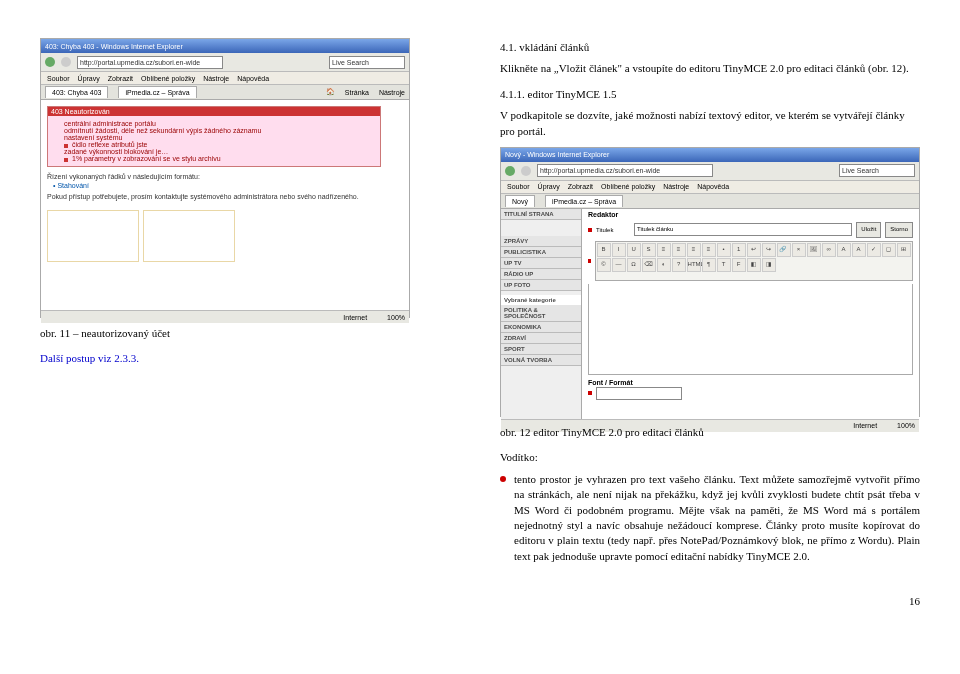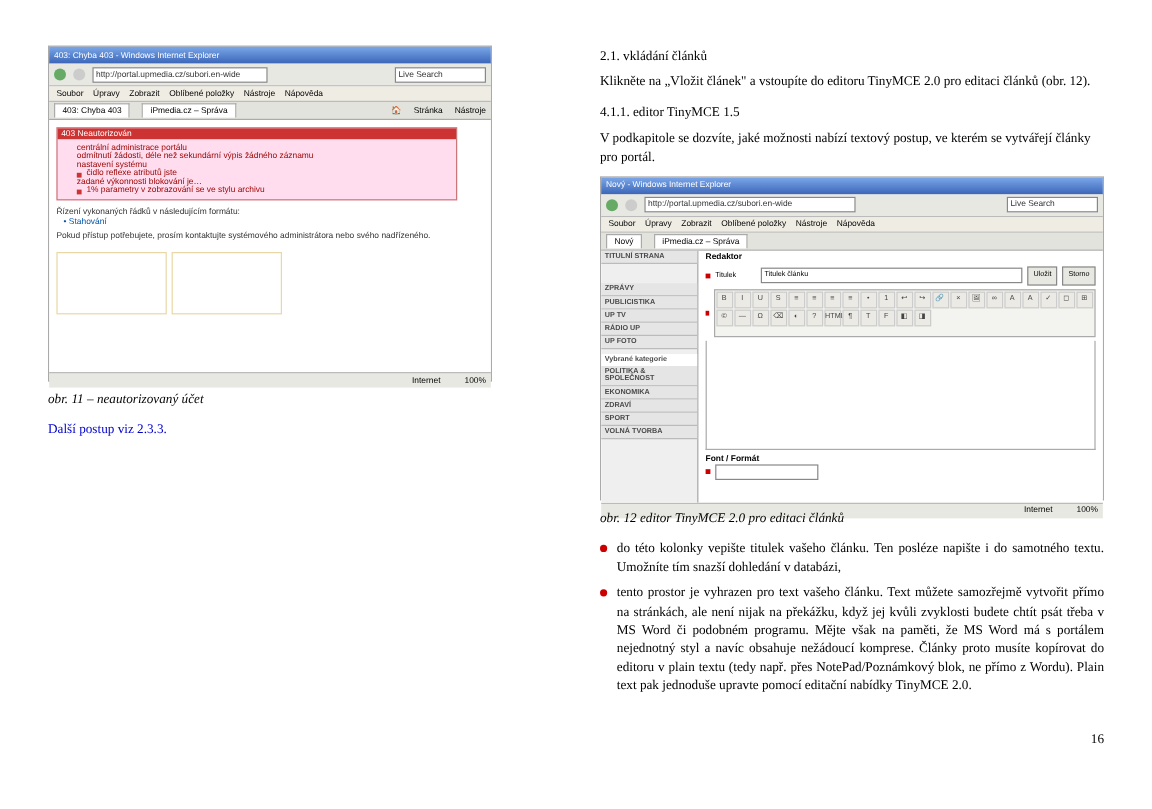--- a/index.html
+++ b/index.html
@@ -23,21 +23,21 @@
   p { margin: 6px 0; line-height: 1.4; }
   .figure {
     display: block;
     margin: 8px 0;
     border: 1px solid #aaa;
     background: #f0f0f0;
     box-sizing: border-box;
   }
   .fig-left-main { width: 370px; height: 280px; }
   .fig-right-main { width: 420px; height: 270px; }
-  .caption { font-style: italic; margin: 4px 0 10px 0; }
+  .caption { margin: 4px 0 10px 0; }
   .link-text { color: #0000cc; }
   .bullet-list { list-style: none; padding-left: 0; margin: 6px 0; }
   .bullet-list li {
     position: relative;
     padding-left: 14px;
     margin-bottom: 6px;
     text-align: justify;
     line-height: 1.4;
   }
   .bullet-list li::before {
@@ -309,24 +309,24 @@
       </div>
     </div>
 
     <p class="caption">obr. 11 – neautorizovaný účet</p>
 
     <p class="link-text">Další postup viz 2.3.3.</p>
 
   </div>
 
   <div class="page">
-    <p class="subhead">2.1. vkládání článků</p>
+    <p class="subhead">4.1. vkládání článků</p>
     <p>Klikněte na „Vložit článek" a vstoupíte do editoru TinyMCE 2.0 pro editaci článků (obr. 12).</p>
     <p class="subhead">4.1.1. editor TinyMCE 1.5</p>
-    <p>V podkapitole se dozvíte, jaké možnosti nabízí textový postup, ve kterém se vytvářejí články pro portál.</p>
+    <p>V podkapitole se dozvíte, jaké možnosti nabízí textový editor, ve kterém se vytvářejí články pro portál.</p>
 
     <div class="figure fig-right-main">
       <div class="ie-titlebar">
         <span>Nový - Windows Internet Explorer</span>
       </div>
       <div class="ie-toolbar">
         <span style="width:10px;height:10px;border-radius:50%;background:#6a6;display:inline-block"></span>
         <span style="width:10px;height:10px;border-radius:50%;background:#ccc;display:inline-block"></span>
         <div class="addr-input" style="flex:0 0 170px">http://portal.upmedia.cz/subori.en-wide</div>
         <span style="flex:1"></span>
@@ -418,21 +418,21 @@
       </div>
       <div class="ie-status">
         <span>Internet</span>
         <span style="width:20px"></span>
         <span>100%</span>
       </div>
     </div>
 
     <p class="caption" style="text-align:left">obr. 12 editor TinyMCE 2.0 pro editaci článků</p>
 
+    <p>Vodítko:</p>
     <ul class="bullet-list">
-      <li>do této kolonky vepište titulek vašeho článku. Ten posléze napište i do samotného textu. Umožníte tím snazší dohledání v databázi,</li>
       <li>tento prostor je vyhrazen pro text vašeho článku. Text můžete samozřejmě vytvořit přímo na stránkách, ale není nijak na překážku, když jej kvůli zvyklosti budete chtít psát třeba v MS Word či podobném programu. Mějte však na paměti, že MS Word má s portálem nejednotný styl a navíc obsahuje nežádoucí komprese. Články proto musíte kopírovat do editoru v plain textu (tedy např. přes NotePad/Poznámkový blok, ne přímo z Wordu). Plain text pak jednoduše upravte pomocí editační nabídky TinyMCE 2.0.</li>
     </ul>
 
     <p class="page-num" style="text-align:right">16</p>
   </div>
 
 </div>
 
 </body></html>

